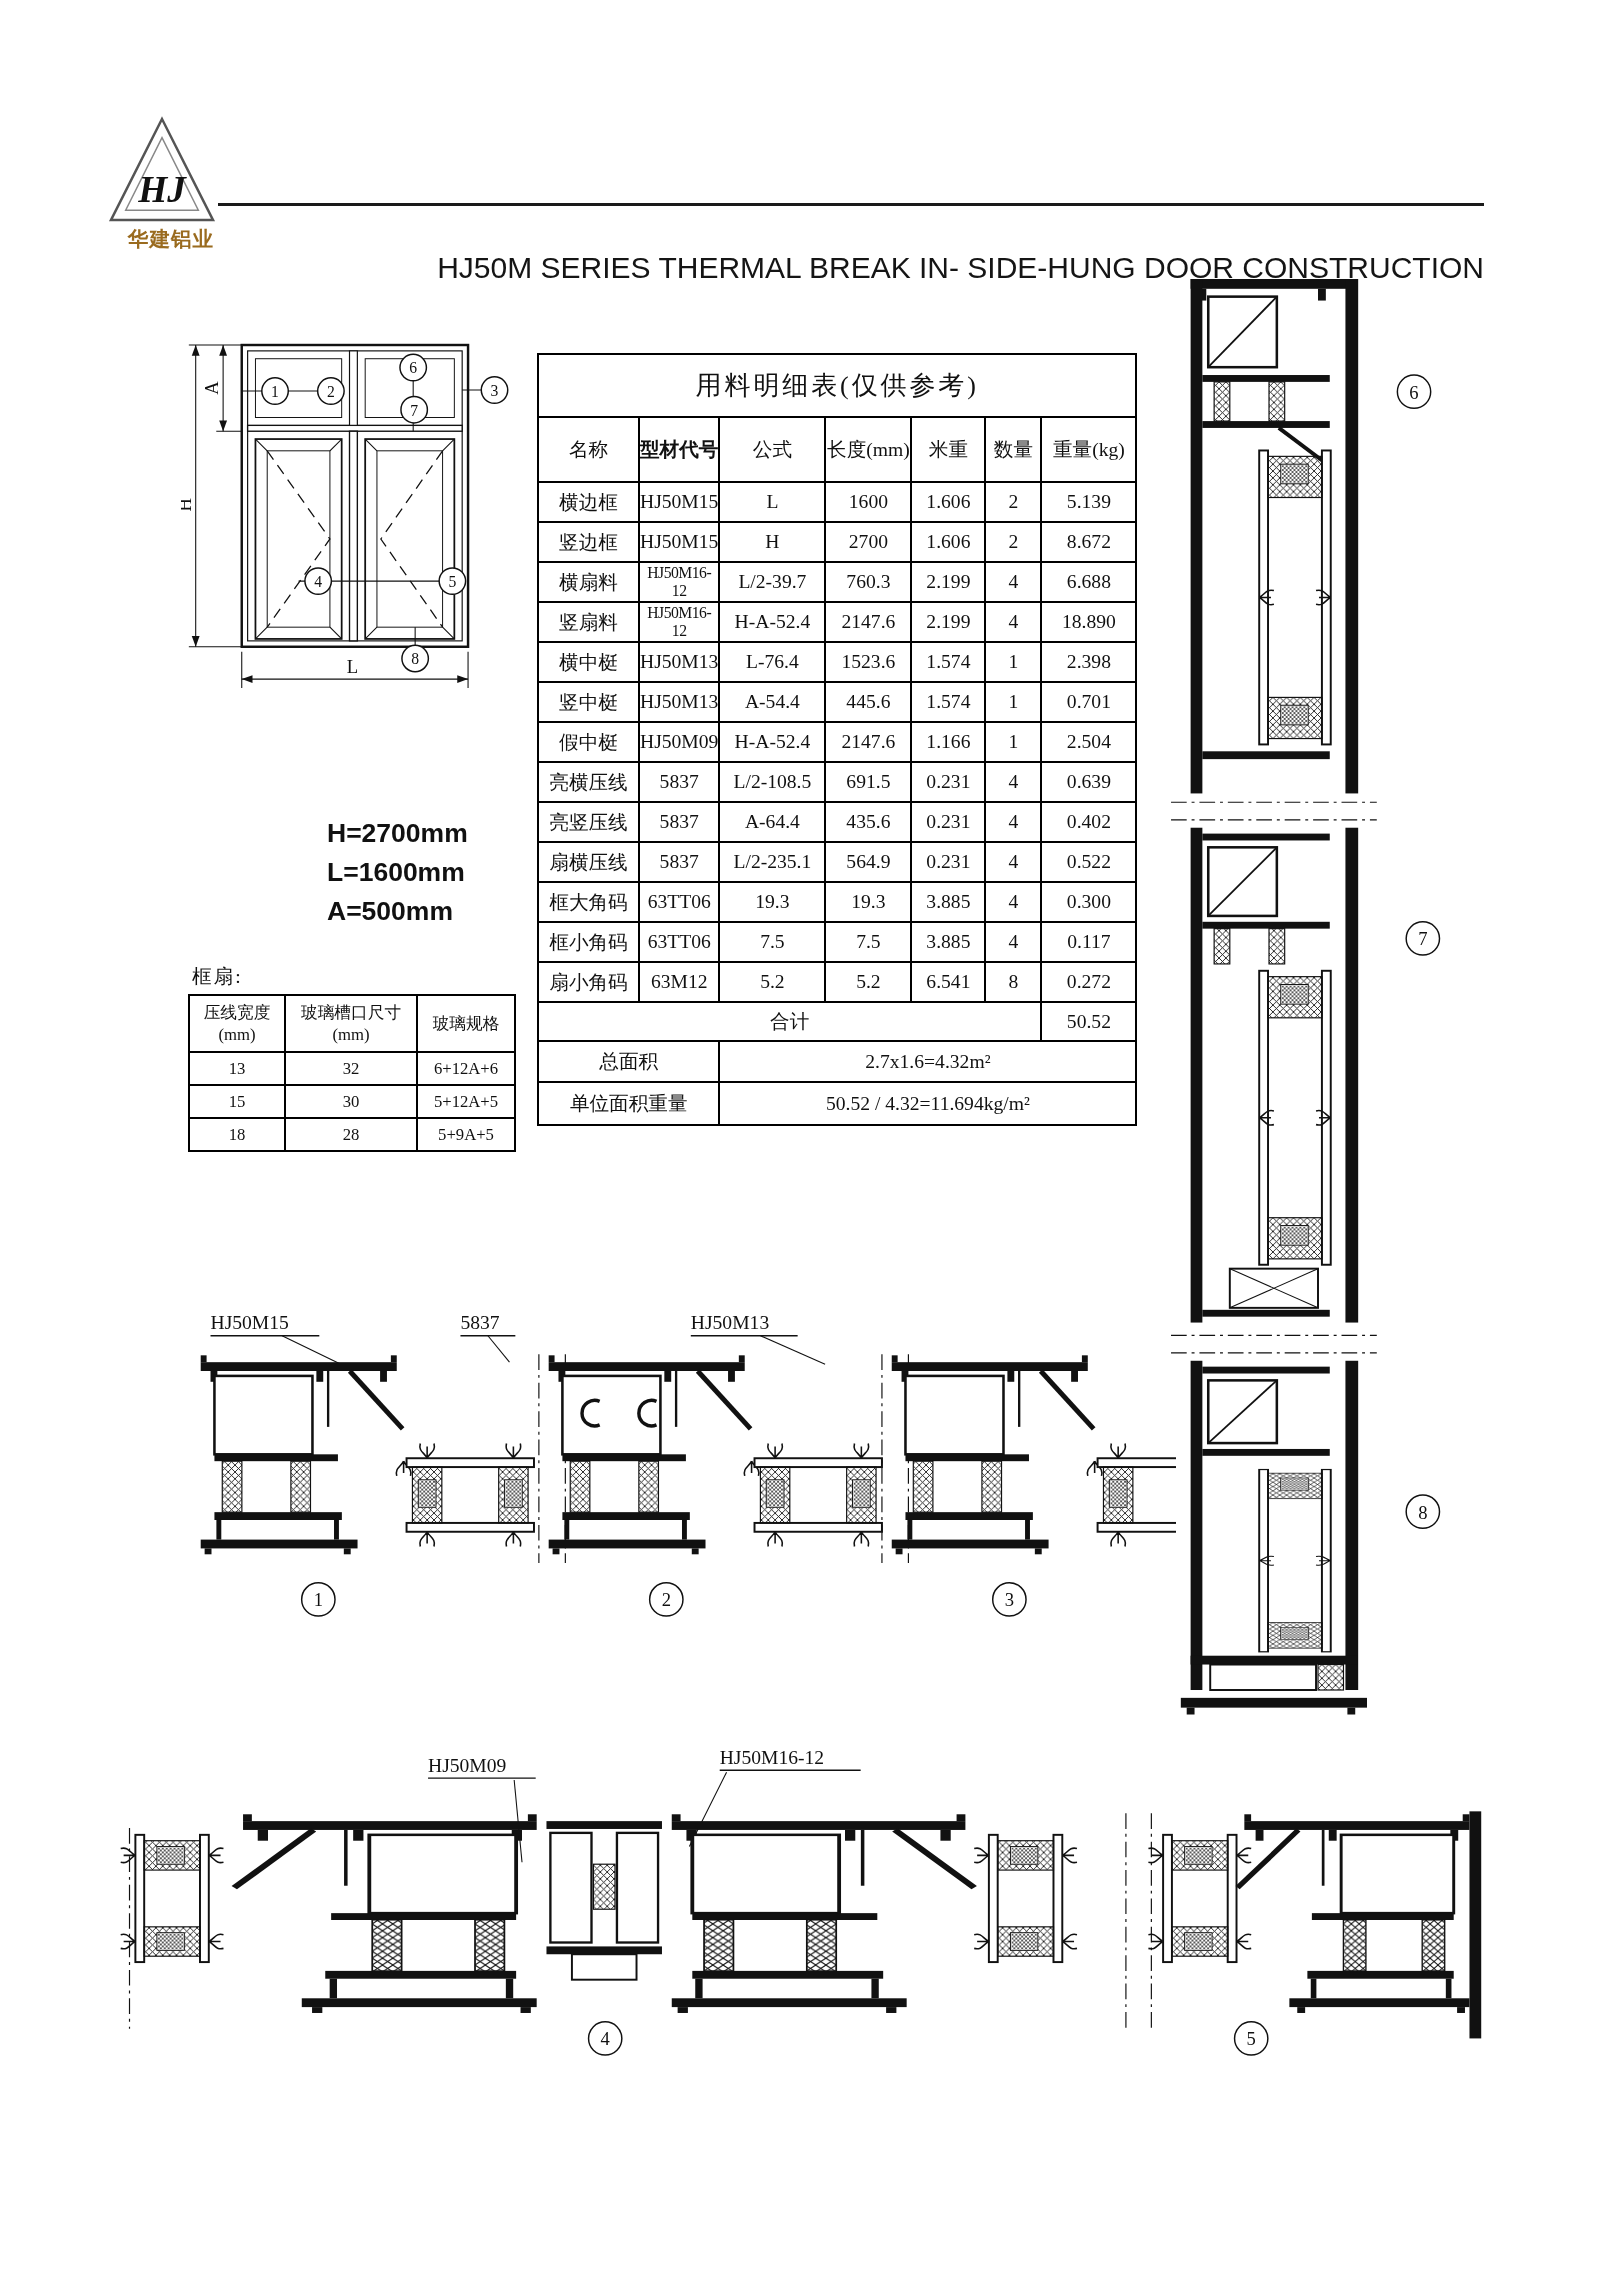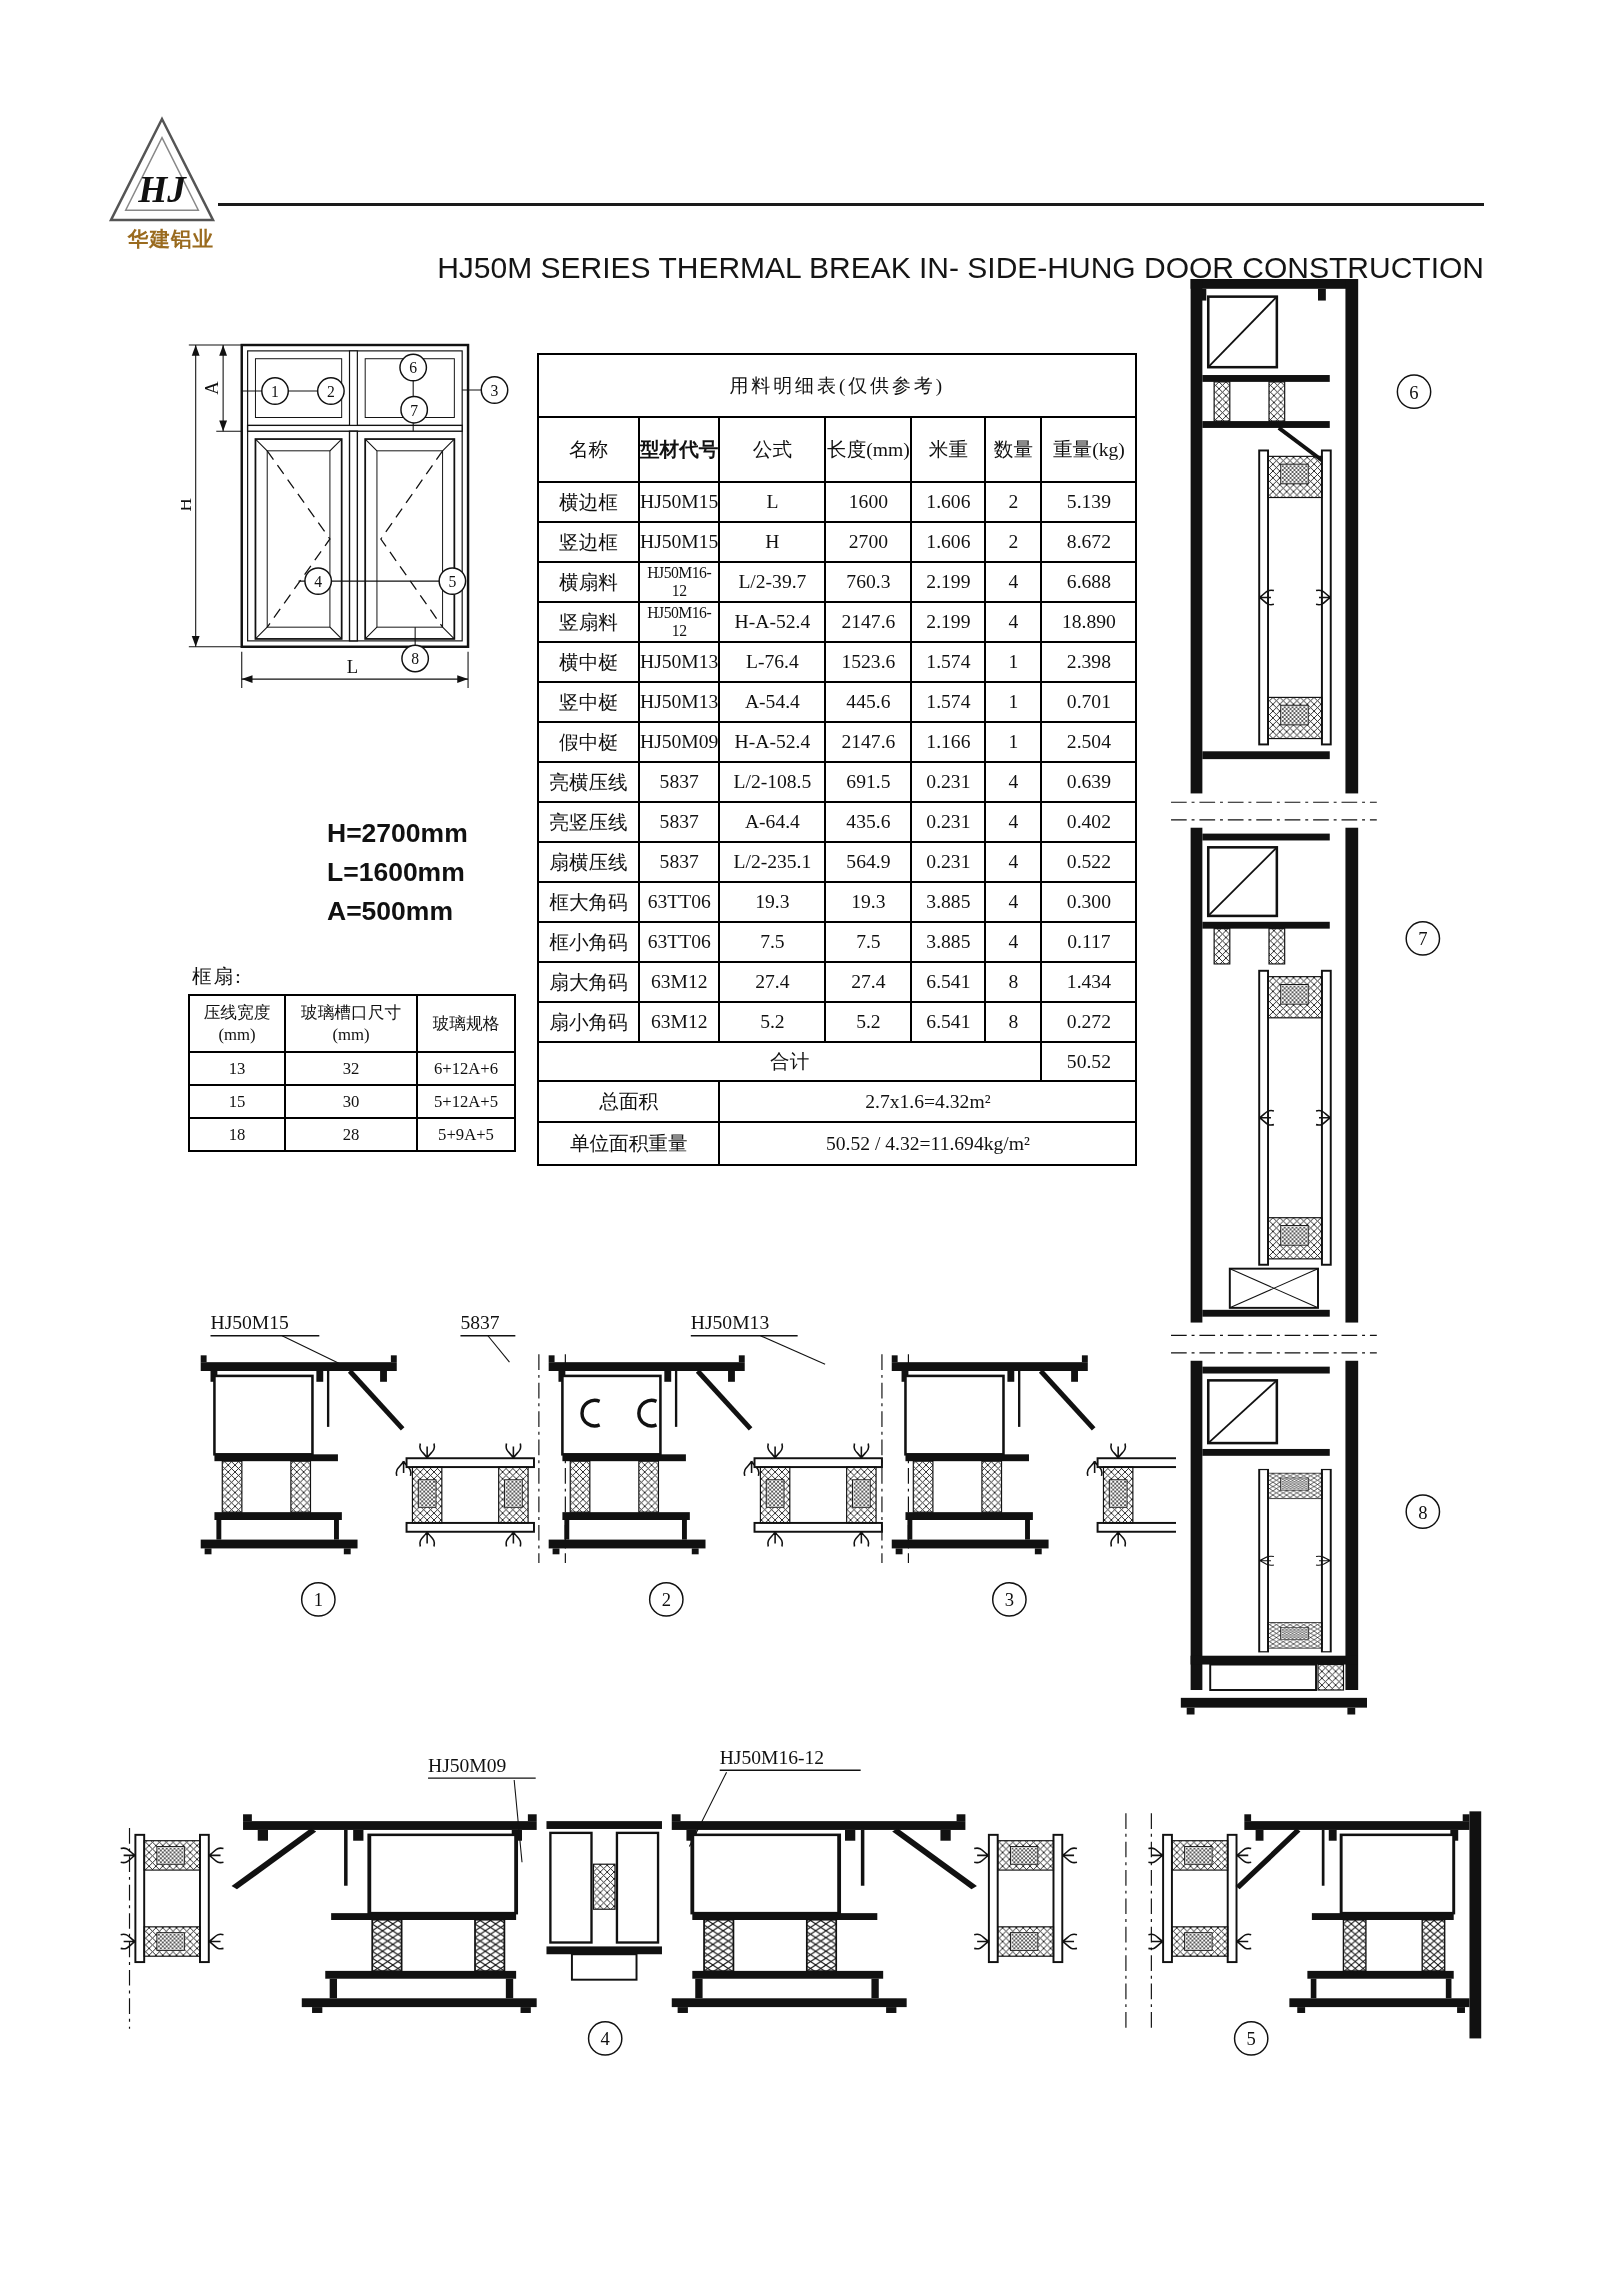--- a/index.html
+++ b/index.html
@@ -11,21 +11,21 @@
          letter-spacing:4.9px;white-space:nowrap;color:#0a0a0a;}
   .title-rule{background:#1a1a1a;height:2.9px;}
   .subtitle{font-family:"Liberation Sans",sans-serif;font-size:30px;color:#151515;
             width:1266px;text-align:right;white-space:nowrap;margin-top:41px;}
   .company{font-weight:bold;font-size:20.6px;color:#9a6b1f;letter-spacing:1px;text-align:center;width:118px;}
   
   .dims{font-family:"Liberation Sans",sans-serif;font-size:26.5px;font-weight:bold;line-height:39px;margin-left:36px;}
   
   .mt{border-collapse:collapse;table-layout:fixed;font-size:19.6px;background:#fff;}
   .mt td{border:2.5px solid #000;text-align:center;vertical-align:middle;height:38px;padding:0;overflow:hidden;}
-  .mt .ttl{height:61px;font-size:19px;letter-spacing:2.9px;border-radius:24px;}
+  .mt .ttl{height:61px;font-size:26px;letter-spacing:2.9px;border-radius:24px;}
   .mt .hrow td{height:63px;}
   .mt .frow td{height:37px;}
   .mt .frow2 td{height:39px;}
   .mt .frow3 td{height:41px;}
   .bold{font-weight:bold;}
   .sm{font-size:15.7px;letter-spacing:-0.5px;}
   
   .gt{border-collapse:collapse;table-layout:fixed;font-size:16.7px;background:#fff;}
   .gt td{border:2.5px solid #000;text-align:center;vertical-align:middle;height:31px;padding:0;}
   .gt .hrow td{height:55px;line-height:21.6px;}
@@ -379,29 +379,20 @@
     <tr>
           <td>框小角码</td>
           <td>63TT06</td>
           <td>7.5</td>
           <td>7.5</td>
           <td>3.885</td>
           <td>4</td>
           <td>0.117</td>
         </tr>
     <tr>
-          <td>扇大角码</td>
-          <td>63M12</td>
-          <td>27.4</td>
-          <td>27.4</td>
-          <td>6.541</td>
-          <td>8</td>
-          <td>1.434</td>
-        </tr>
-    <tr>
           <td>扇小角码</td>
           <td>63M12</td>
           <td>5.2</td>
           <td>5.2</td>
           <td>6.541</td>
           <td>8</td>
           <td>0.272</td>
         </tr>
     <tr class="frow">
       <td colspan="6">合计</td>

